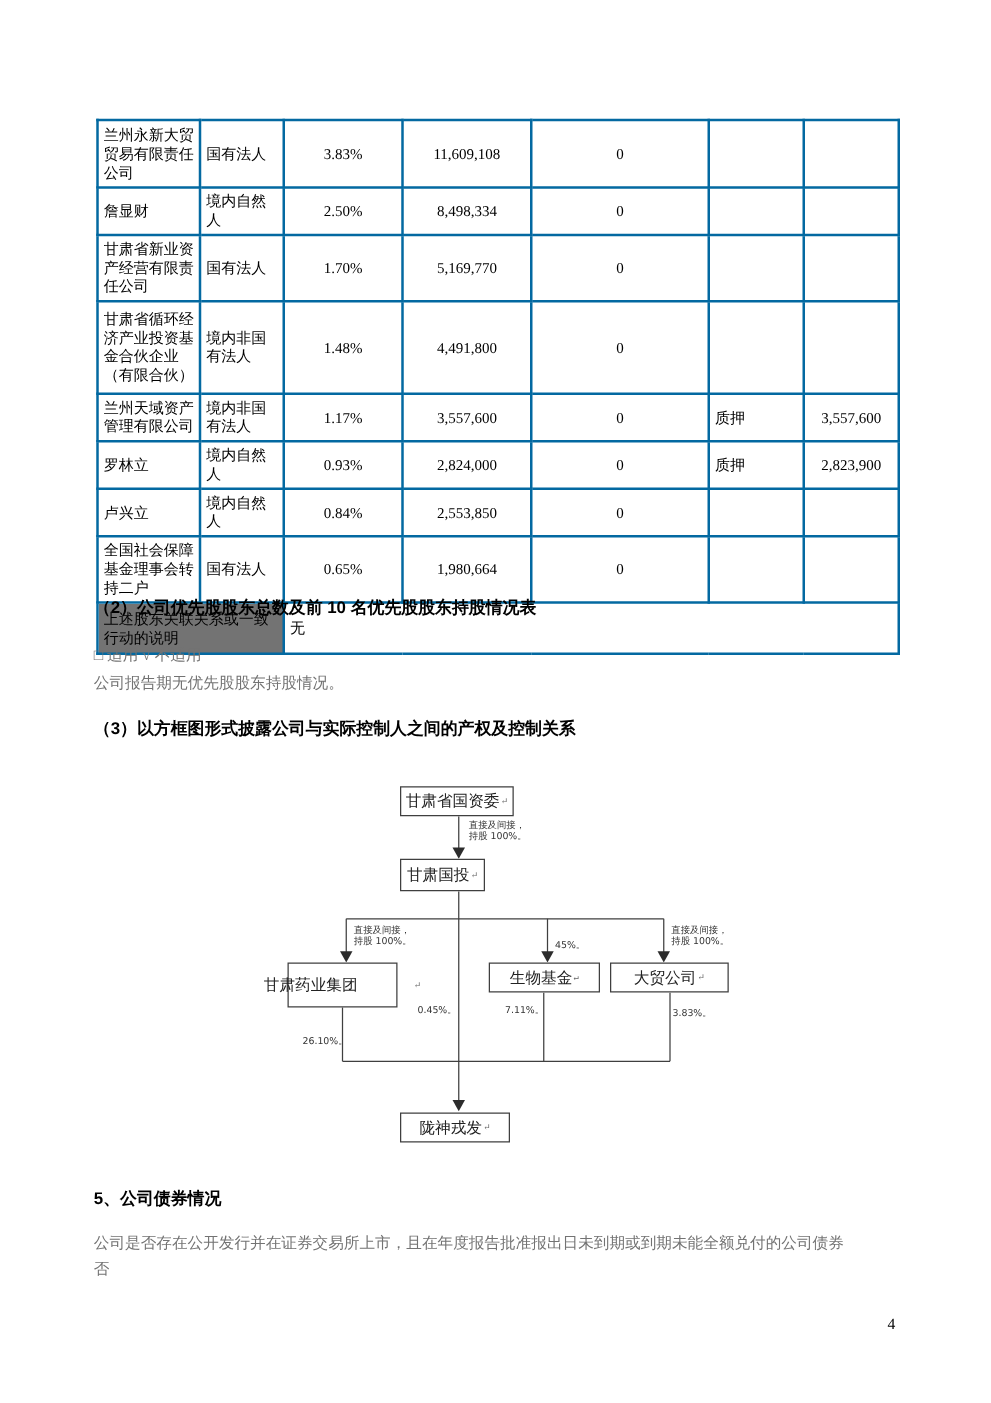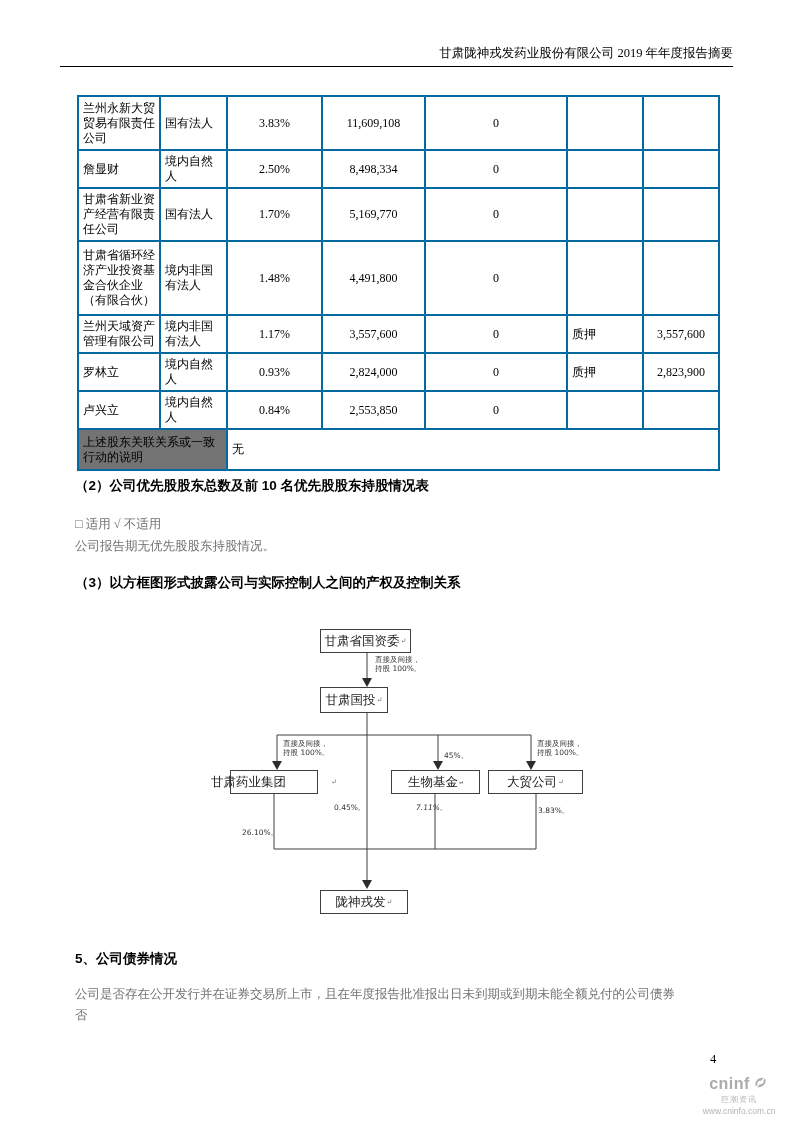--- a/index.html
+++ b/index.html
@@ -77,23 +77,20 @@
   .logo-row{display:flex;align-items:center;justify-content:center;gap:2px;}
   .logo-word{font-size:16px;font-weight:bold;letter-spacing:0.5px;color:#ababab;}
   .logo-sub{font-size:8px;margin-top:2px;color:#b4b4b4;letter-spacing:1px;}
   .logo-url{font-size:8.5px;margin-top:3px;color:#b4b4b4;}
 </style>
 </head>
 <body>
 
 <div class="page">
 
-  <div class="hdr">
-    <span>甘肃陇神戎发药业股份有限公司 2019 年年度报告摘要</span>
-  </div>
 
   <table class="sh">
     <colgroup>
       <col style="width:82px">
         <col style="width:67px">
         <col style="width:95px">
       <col style="width:103px">
         <col style="width:142px">
         <col style="width:76px">
         <col style="width:76px">
@@ -151,20 +148,29 @@
         <td class="r">2,824,000</td>
         <td class="r">0</td>
         <td class="l">质押</td>
         <td class="r">2,823,900</td>
       </tr>
       <tr class="h2">
         <td class="l">卢兴立</td>
         <td class="l">境内自然人</td>
         <td class="r">0.84%</td>
         <td class="r">2,553,850</td>
+        <td class="r">0</td>
+        <td class="l"></td>
+        <td class="r"></td>
+      </tr>
+      <tr class="h3">
+        <td class="l">全国社会保障基金理事会转持二户</td>
+        <td class="l">国有法人</td>
+        <td class="r">0.65%</td>
+        <td class="r">1,980,664</td>
         <td class="r">0</td>
         <td class="l"></td>
         <td class="r"></td>
       </tr>
       <tr class="h9">
         <td class="l gray" colspan="2">上述股东关联关系或一致行动的说明</td>
         <td class="l" colspan="5">无</td>
       </tr>
     </tbody>
   </table>
@@ -200,21 +206,21 @@
     </svg>
 
     <div class="dnode" style="left:90px;top:4px;width:91px;height:24px;">
       <span>甘肃省国资委</span>
         <span class="pmark">↵</span>
     </div>
     <div class="dnode" style="left:90px;top:62px;width:68px;height:26px;">
       <span>甘肃国投</span>
         <span class="pmark">↵</span>
     </div>
-    <div class="dnode" style="left:0px;top:145px;width:88px;height:24px;gap:44px;">
+    <div class="dnode" style="left:0px;top:145px;width:88px;height:36px;gap:44px;">
       <span>甘肃药业集团</span>
         <span class="pmark">↵</span>
     </div>
     <div class="dnode" style="left:161px;top:145px;width:89px;height:24px;font-family:Liberation Mono, monospace;">
       <span>生物基金</span>
         <span class="pmark">↵</span>
     </div>
     <div class="dnode" style="left:258px;top:145px;width:95px;height:24px;">
       <span>大贸公司</span>
         <span class="pmark">↵</span>
@@ -232,38 +238,23 @@
       <div>直接及间接，</div>
       <div>持股 100%。</div>
     </div>
     <div class="dlabel" style="left:214px;top:126px;">45%。</div>
     <div class="dlabel" style="left:307px;top:114px;">
       <div>直接及间接，</div>
       <div>持股 100%。</div>
     </div>
     <div class="dlabel" style="left:12px;top:178px;margin-top:25px;">26.10%。</div>
     <div class="dlabel" style="left:104px;top:178px;">0.45%。</div>
-    <div class="dlabel" style="left:186px;top:178px;font-style:italic;">7.11%。</div>
+    <div class="dlabel" style="left:174px;top:178px;">7.11%。</div>
     <div class="dlabel" style="left:308px;top:181px;">3.83%。</div>
   </div>
 
   <div class="sec-h" style="top:950px;">5、公司债券情况</div>
   <div class="body-text" style="top:986px;">公司是否存在公开发行并在证券交易所上市，且在年度报告批准报出日未到期或到期未能全额兑付的公司债券</div>
   <div class="body-text" style="top:1007px;">否</div>
 
   <div class="pagenum">4</div>
-  <div class="logo">
-    <div class="logo-row">
-      <span class="logo-word">cninf</span>
-      <span>
-        <svg width="17" height="17" viewBox="0 0 20 20">
-          <g fill="#ababab">
-            <path d="M4.5 14.5 C2.5 9 7.5 3.5 14 4.5 L10.5 8 C7.5 7.5 5.5 10 6.5 13 Z"></path>
-            <path d="M15.5 5.5 C17.5 11 12.5 16.5 6 15.5 L9.5 12 C12.5 12.5 14.5 10 13.5 7 Z"></path>
-          </g>
-        </svg>
-      </span>
-    </div>
-    <div class="logo-sub">巨潮资讯</div>
-    <div class="logo-url">www.cninfo.com.cn</div>
-  </div>
 
 </div>
 
 </body></html>

